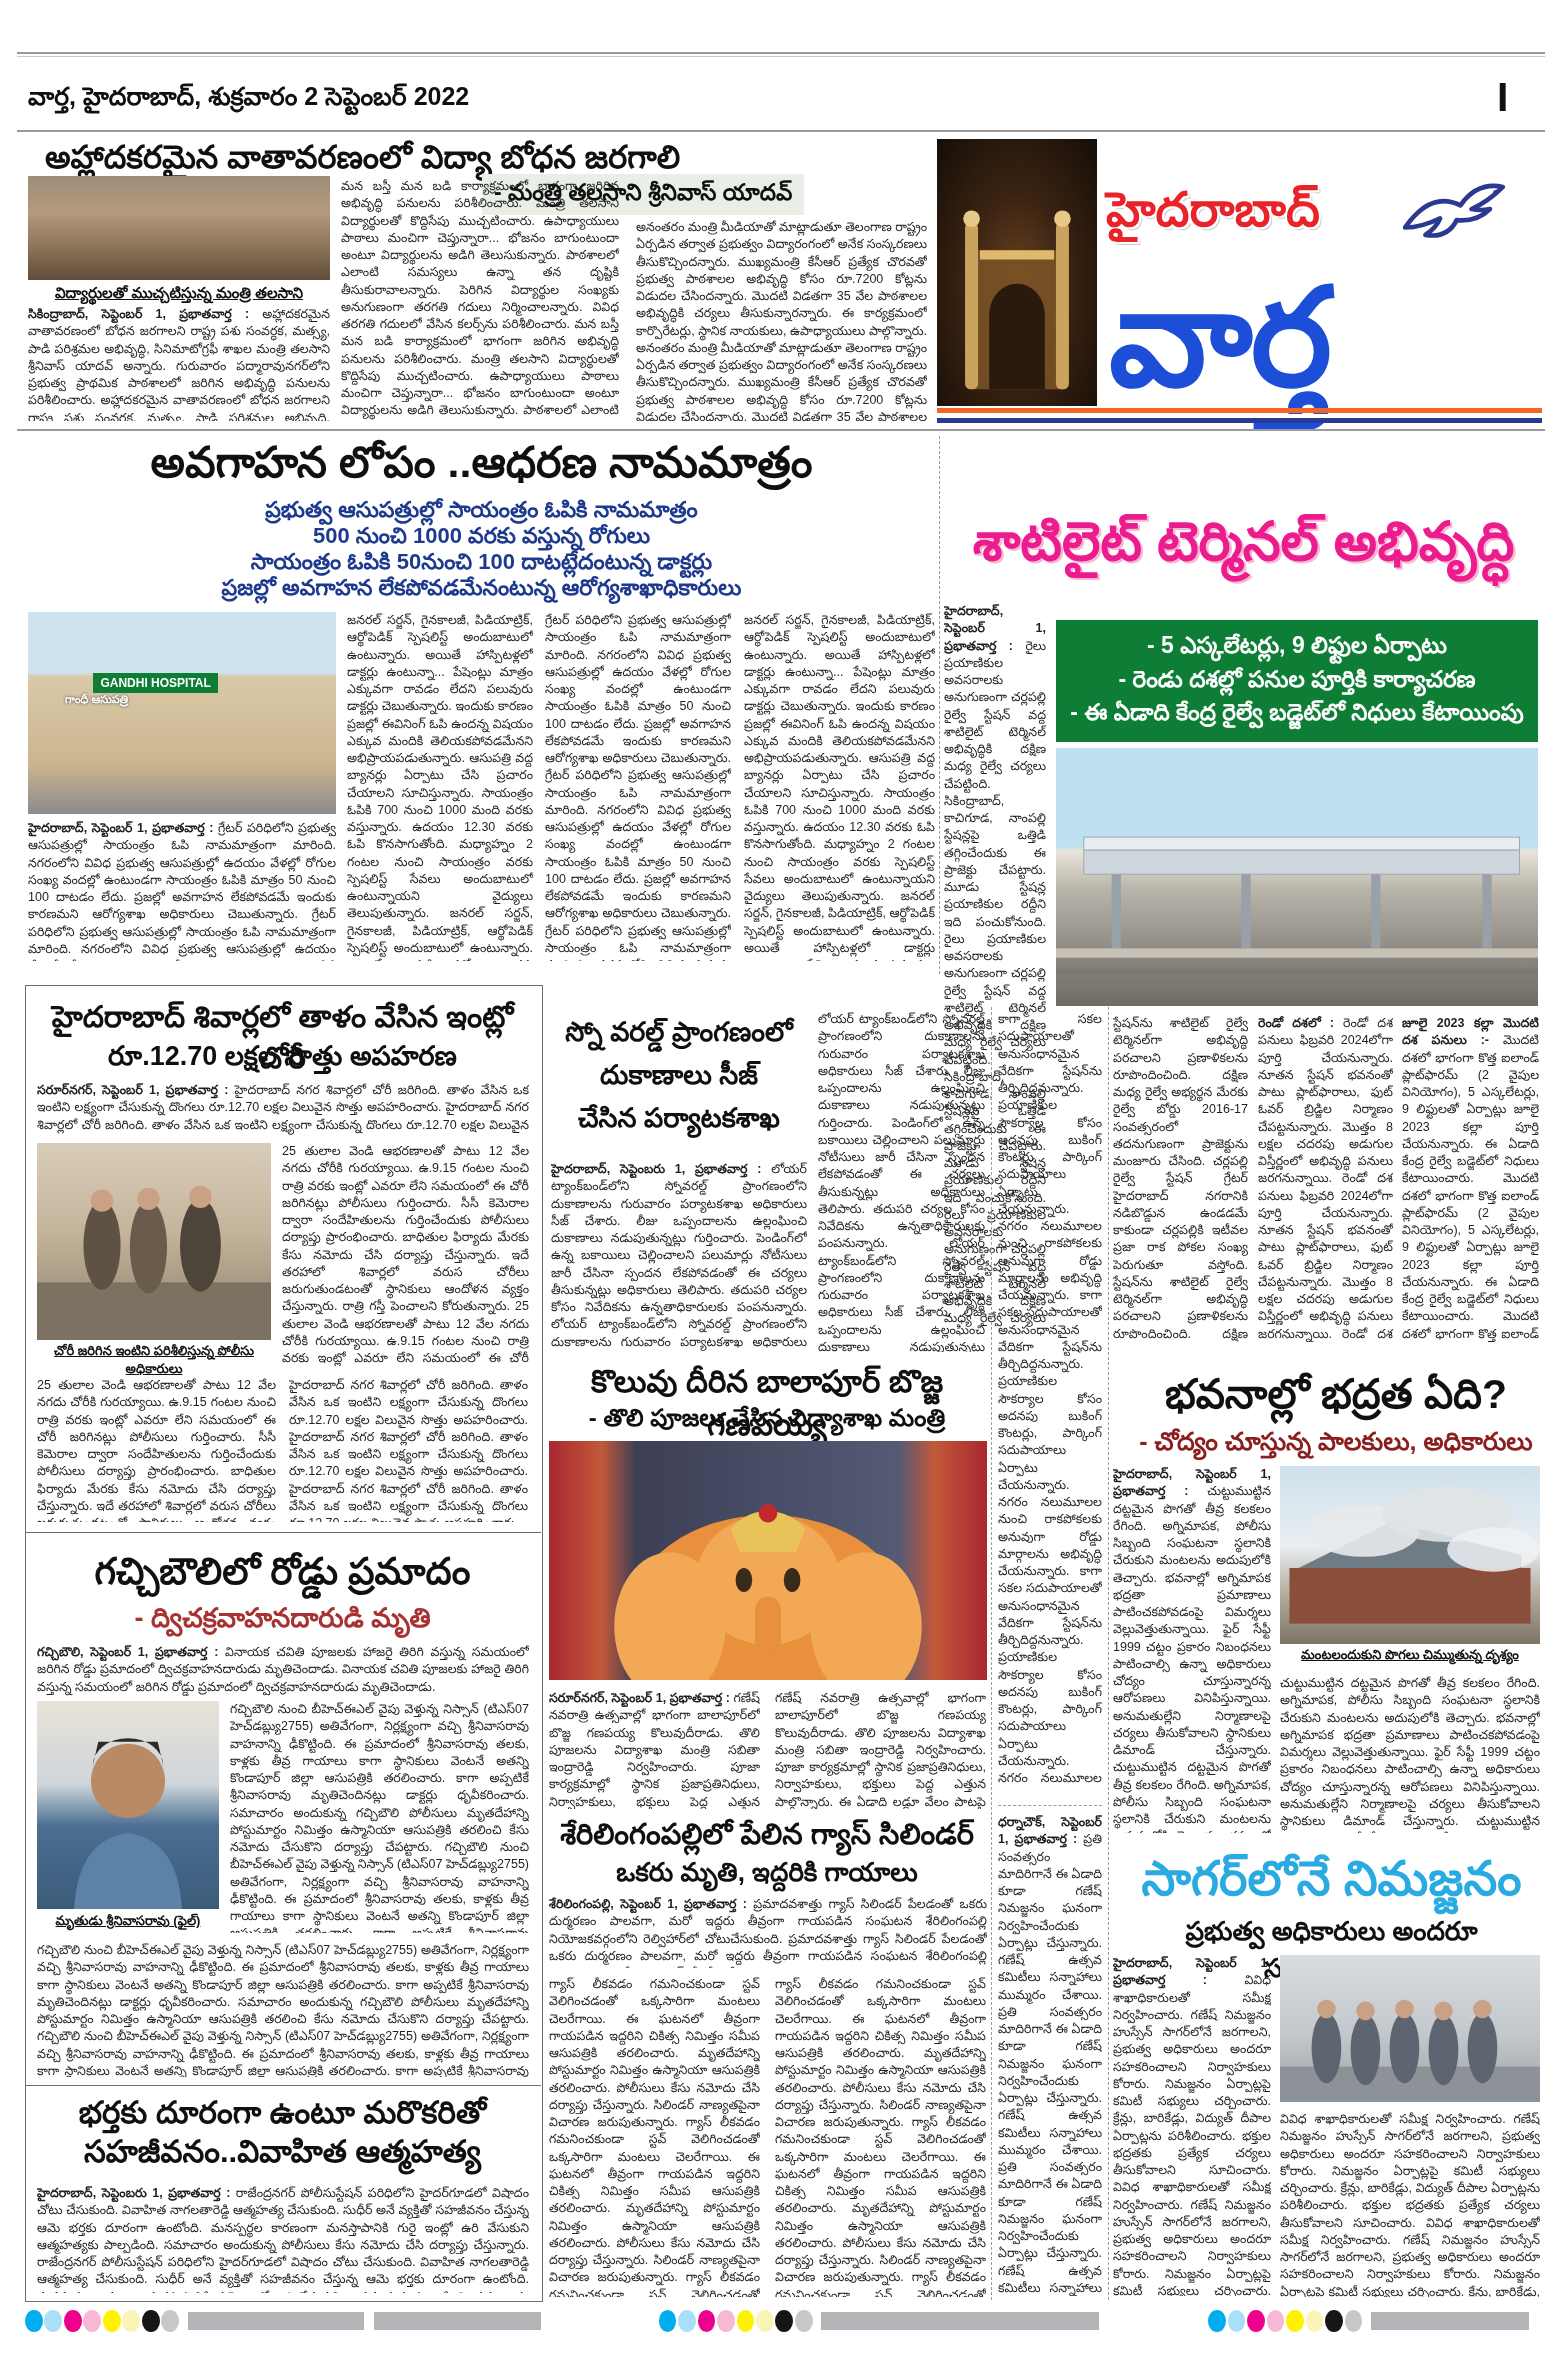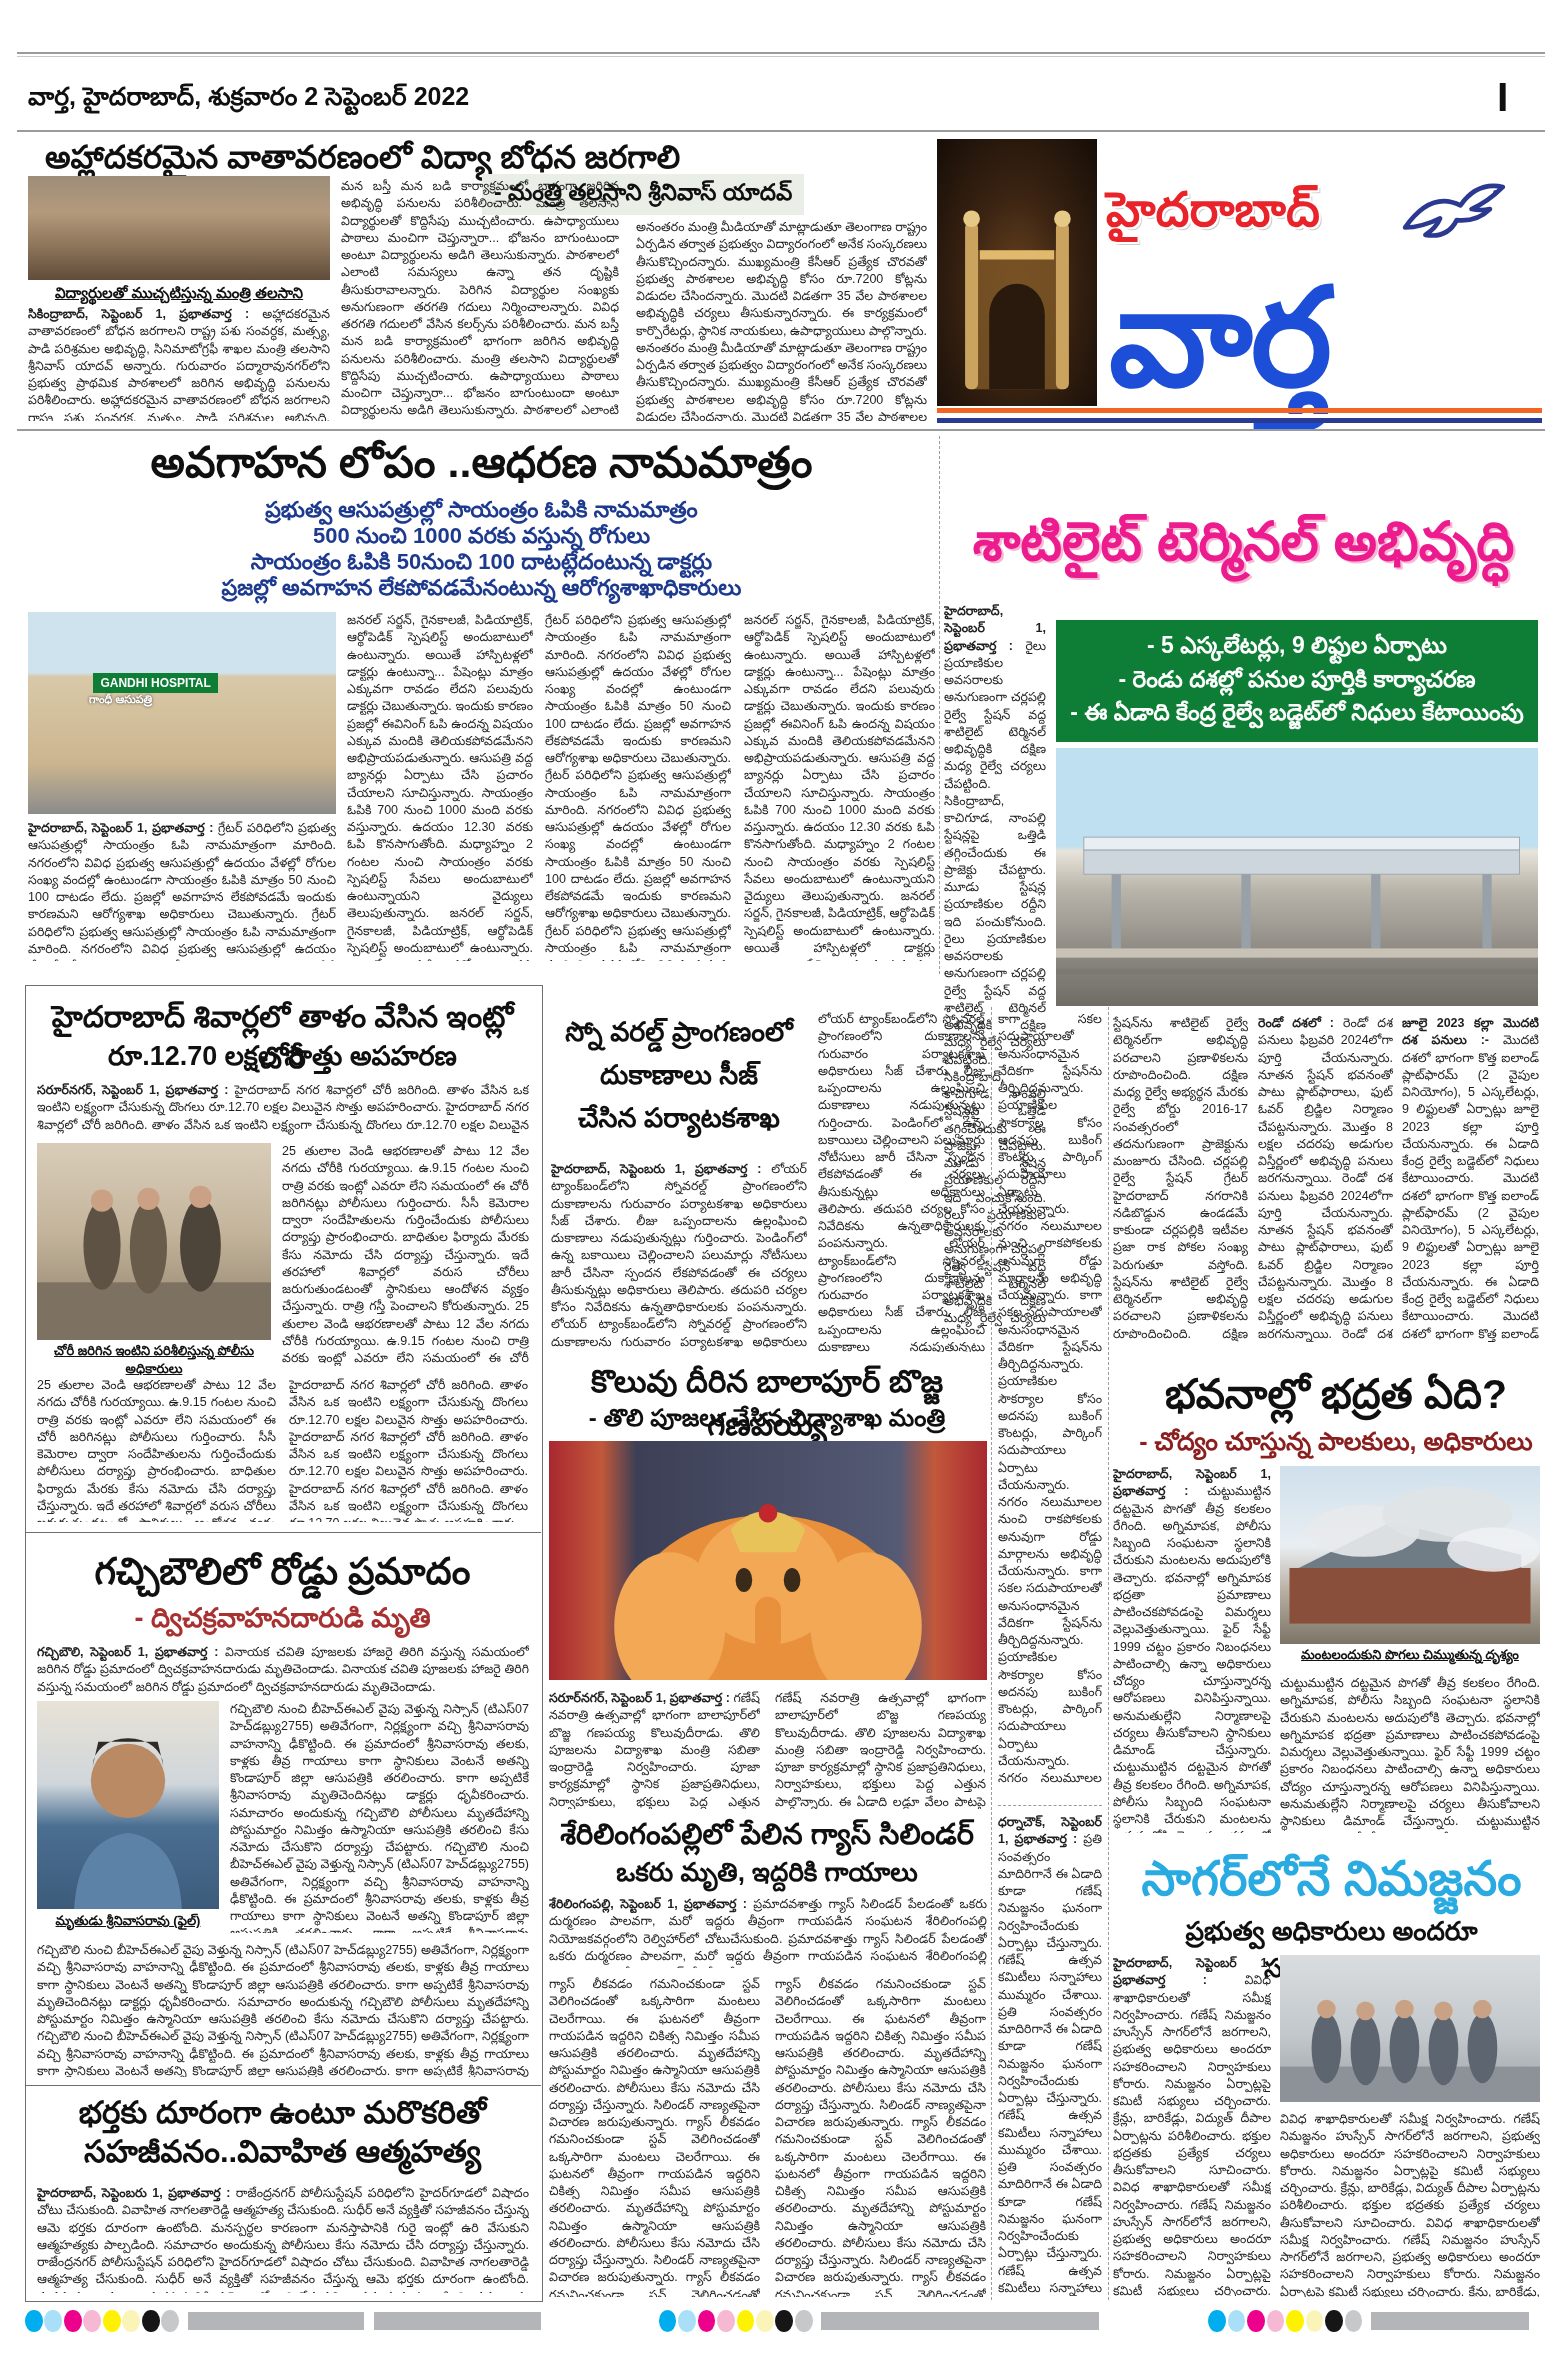--- a/index.html
+++ b/index.html
@@ -71,21 +71,21 @@
 
   <div class="abs hl center" style="left:26px;top:438px;width:911px;font-size:43px;">అవగాహన లోపం ..ఆధరణ నామమాత్రం</div>
   <div class="abs center" style="left:26px;top:497px;width:911px;font-size:22px;font-weight:bold;color:#1d3a8f;line-height:1.18;">
     <div>ప్రభుత్వ ఆసుపత్రుల్లో సాయంత్రం ఓపికి నామమాత్రం</div>
     <div>500 నుంచి 1000 వరకు వస్తున్న రోగులు</div>
     <div>సాయంత్రం ఓపికి 50నుంచి 100 దాటట్లేదంటున్న డాక్టర్లు</div>
     <div>ప్రజల్లో అవగాహన లేకపోవడమేనంటున్న ఆరోగ్యశాఖాధికారులు</div>
   </div>
   <div class="abs photo" style="left:28px;top:612px;width:308px;height:202px;background:linear-gradient(180deg,#cfe3ef 0%,#cfe3ef 30%,#d9c9a8 32%,#cbb58f 75%,#8b8b8b 100%);">
     <div style="margin-top:61px;margin-left:65px;background:#0e7d36;color:#fff;display:inline-block;font-size:12px;font-weight:bold;padding:2.8px 7.4px;">GANDHI HOSPITAL</div>
-    <div style="margin-left:61px;color:#fff;font-size:11px;font-weight:bold;text-shadow:0 0 2.8px #333;">గాంధీ ఆసుపత్రి</div>
+    <div style="margin-left:37px;color:#fff;font-size:11px;font-weight:bold;text-shadow:0 0 2.8px #333;">గాంధీ ఆసుపత్రి</div>
   </div>
   <div class="abs body-text" style="left:28px;top:820px;width:308px;height:141px;">
     <b>హైదరాబాద్, సెప్టెంబర్ 1, ప్రభాతవార్త :</b><span>గ్రేటర్ పరిధిలోని ప్రభుత్వ ఆసుపత్రుల్లో సాయంత్రం ఓపి నామమాత్రంగా మారింది. నగరంలోని వివిధ ప్రభుత్వ ఆసుపత్రుల్లో ఉదయం వేళల్లో రోగుల సంఖ్య వందల్లో ఉంటుండగా సాయంత్రం ఓపికి మాత్రం 50 నుంచి 100 దాటడం లేదు. ప్రజల్లో అవగాహన లేకపోవడమే ఇందుకు కారణమని ఆరోగ్యశాఖ అధికారులు చెబుతున్నారు. గ్రేటర్ పరిధిలోని ప్రభుత్వ ఆసుపత్రుల్లో సాయంత్రం ఓపి నామమాత్రంగా మారింది. నగరంలోని వివిధ ప్రభుత్వ ఆసుపత్రుల్లో ఉదయం వేళల్లో రోగుల సంఖ్య వందల్లో ఉంటుండగా సాయంత్రం ఓపికి మాత్రం 50 నుంచి 100 దాటడం లేదు. ప్రజల్లో అవగాహన లేకపోవడమే ఇందుకు కారణమని ఆరోగ్యశాఖ అధికారులు చెబుతున్నారు.</span>
   </div>
   <div class="abs body-text" style="left:347px;top:612px;width:186px;height:349px;">జనరల్ సర్జన్, గైనకాలజీ, పిడియాట్రిక్, ఆర్థోపెడిక్ స్పెషలిస్ట్ అందుబాటులో ఉంటున్నారు. అయితే హాస్పిటళ్లలో డాక్టర్లు ఉంటున్నా... పేషెంట్లు మాత్రం ఎక్కువగా రావడం లేదని పలువురు డాక్టర్లు చెబుతున్నారు. ఇందుకు కారణం ప్రజల్లో ఈవినింగ్ ఓపి ఉందన్న విషయం ఎక్కువ మందికి తెలియకపోవడమేనని అభిప్రాయపడుతున్నారు. ఆసుపత్రి వద్ద బ్యానర్లు ఏర్పాటు చేసి ప్రచారం చేయాలని సూచిస్తున్నారు. సాయంత్రం ఓపికి 700 నుంచి 1000 మంది వరకు వస్తున్నారు. ఉదయం 12.30 వరకు ఓపి కొనసాగుతోంది. మధ్యాహ్నం 2 గంటల నుంచి సాయంత్రం వరకు స్పెషలిస్ట్ సేవలు అందుబాటులో ఉంటున్నాయని వైద్యులు తెలుపుతున్నారు. జనరల్ సర్జన్, గైనకాలజీ, పిడియాట్రిక్, ఆర్థోపెడిక్ స్పెషలిస్ట్ అందుబాటులో ఉంటున్నారు. అయితే హాస్పిటళ్లలో డాక్టర్లు ఉంటున్నా... పేషెంట్లు మాత్రం ఎక్కువగా రావడం లేదని పలువురు డాక్టర్లు చెబుతున్నారు. ఇందుకు కారణం ప్రజల్లో ఈవినింగ్ ఓపి ఉందన్న విషయం ఎక్కువ మందికి తెలియకపోవడమేనని అభిప్రాయపడుతున్నారు. ఆసుపత్రి వద్ద బ్యానర్లు ఏర్పాటు చేసి ప్రచారం చేయాలని సూచిస్తున్నారు. సాయంత్రం ఓపికి 700 నుంచి 1000 మంది వరకు వస్తున్నారు. ఉదయం 12.30 వరకు ఓపి కొనసాగుతోంది. మధ్యాహ్నం 2 గంటల నుంచి సాయంత్రం వరకు స్పెషలిస్ట్ సేవలు అందుబాటులో ఉంటున్నాయని వైద్యులు తెలుపుతున్నారు.</div>
   <div class="abs body-text" style="left:545px;top:612px;width:186px;height:349px;">గ్రేటర్ పరిధిలోని ప్రభుత్వ ఆసుపత్రుల్లో సాయంత్రం ఓపి నామమాత్రంగా మారింది. నగరంలోని వివిధ ప్రభుత్వ ఆసుపత్రుల్లో ఉదయం వేళల్లో రోగుల సంఖ్య వందల్లో ఉంటుండగా సాయంత్రం ఓపికి మాత్రం 50 నుంచి 100 దాటడం లేదు. ప్రజల్లో అవగాహన లేకపోవడమే ఇందుకు కారణమని ఆరోగ్యశాఖ అధికారులు చెబుతున్నారు. గ్రేటర్ పరిధిలోని ప్రభుత్వ ఆసుపత్రుల్లో సాయంత్రం ఓపి నామమాత్రంగా మారింది. నగరంలోని వివిధ ప్రభుత్వ ఆసుపత్రుల్లో ఉదయం వేళల్లో రోగుల సంఖ్య వందల్లో ఉంటుండగా సాయంత్రం ఓపికి మాత్రం 50 నుంచి 100 దాటడం లేదు. ప్రజల్లో అవగాహన లేకపోవడమే ఇందుకు కారణమని ఆరోగ్యశాఖ అధికారులు చెబుతున్నారు. గ్రేటర్ పరిధిలోని ప్రభుత్వ ఆసుపత్రుల్లో సాయంత్రం ఓపి నామమాత్రంగా మారింది. నగరంలోని వివిధ ప్రభుత్వ ఆసుపత్రుల్లో ఉదయం వేళల్లో రోగుల సంఖ్య వందల్లో ఉంటుండగా సాయంత్రం ఓపికి మాత్రం 50 నుంచి 100 దాటడం లేదు. ప్రజల్లో అవగాహన లేకపోవడమే ఇందుకు కారణమని ఆరోగ్యశాఖ అధికారులు చెబుతున్నారు.</div>
   <div class="abs body-text" style="left:744px;top:612px;width:191px;height:349px;">జనరల్ సర్జన్, గైనకాలజీ, పిడియాట్రిక్, ఆర్థోపెడిక్ స్పెషలిస్ట్ అందుబాటులో ఉంటున్నారు. అయితే హాస్పిటళ్లలో డాక్టర్లు ఉంటున్నా... పేషెంట్లు మాత్రం ఎక్కువగా రావడం లేదని పలువురు డాక్టర్లు చెబుతున్నారు. ఇందుకు కారణం ప్రజల్లో ఈవినింగ్ ఓపి ఉందన్న విషయం ఎక్కువ మందికి తెలియకపోవడమేనని అభిప్రాయపడుతున్నారు. ఆసుపత్రి వద్ద బ్యానర్లు ఏర్పాటు చేసి ప్రచారం చేయాలని సూచిస్తున్నారు. సాయంత్రం ఓపికి 700 నుంచి 1000 మంది వరకు వస్తున్నారు. ఉదయం 12.30 వరకు ఓపి కొనసాగుతోంది. మధ్యాహ్నం 2 గంటల నుంచి సాయంత్రం వరకు స్పెషలిస్ట్ సేవలు అందుబాటులో ఉంటున్నాయని వైద్యులు తెలుపుతున్నారు. జనరల్ సర్జన్, గైనకాలజీ, పిడియాట్రిక్, ఆర్థోపెడిక్ స్పెషలిస్ట్ అందుబాటులో ఉంటున్నారు. అయితే హాస్పిటళ్లలో డాక్టర్లు ఉంటున్నా... పేషెంట్లు మాత్రం ఎక్కువగా రావడం లేదని పలువురు డాక్టర్లు చెబుతున్నారు. ఇందుకు కారణం ప్రజల్లో ఈవినింగ్ ఓపి ఉందన్న విషయం ఎక్కువ మందికి తెలియకపోవడమేనని అభిప్రాయపడుతున్నారు. ఆసుపత్రి వద్ద బ్యానర్లు ఏర్పాటు చేసి ప్రచారం చేయాలని సూచిస్తున్నారు. సాయంత్రం ఓపికి 700 నుంచి 1000 మంది వరకు వస్తున్నారు. ఉదయం 12.30 వరకు ఓపి కొనసాగుతోంది. మధ్యాహ్నం 2 గంటల నుంచి సాయంత్రం వరకు స్పెషలిస్ట్ సేవలు అందుబాటులో ఉంటున్నాయని వైద్యులు తెలుపుతున్నారు.</div>
 
   <div class="abs dashv" style="left:939px;top:436px;height:538px;"></div>
 

